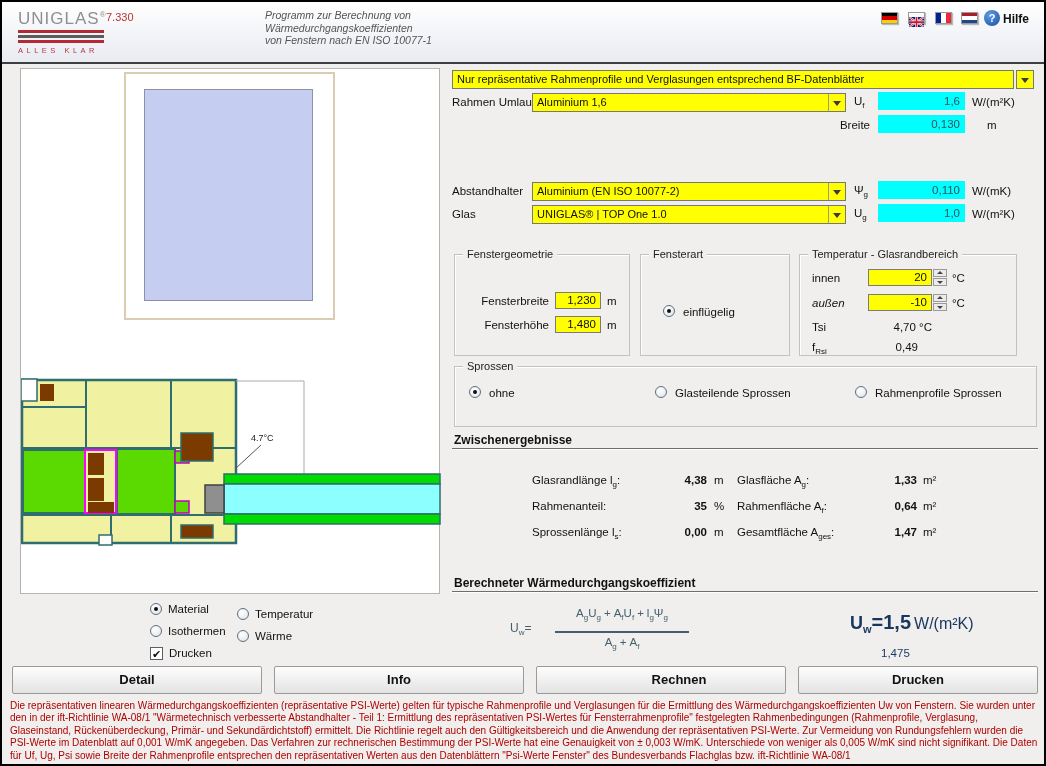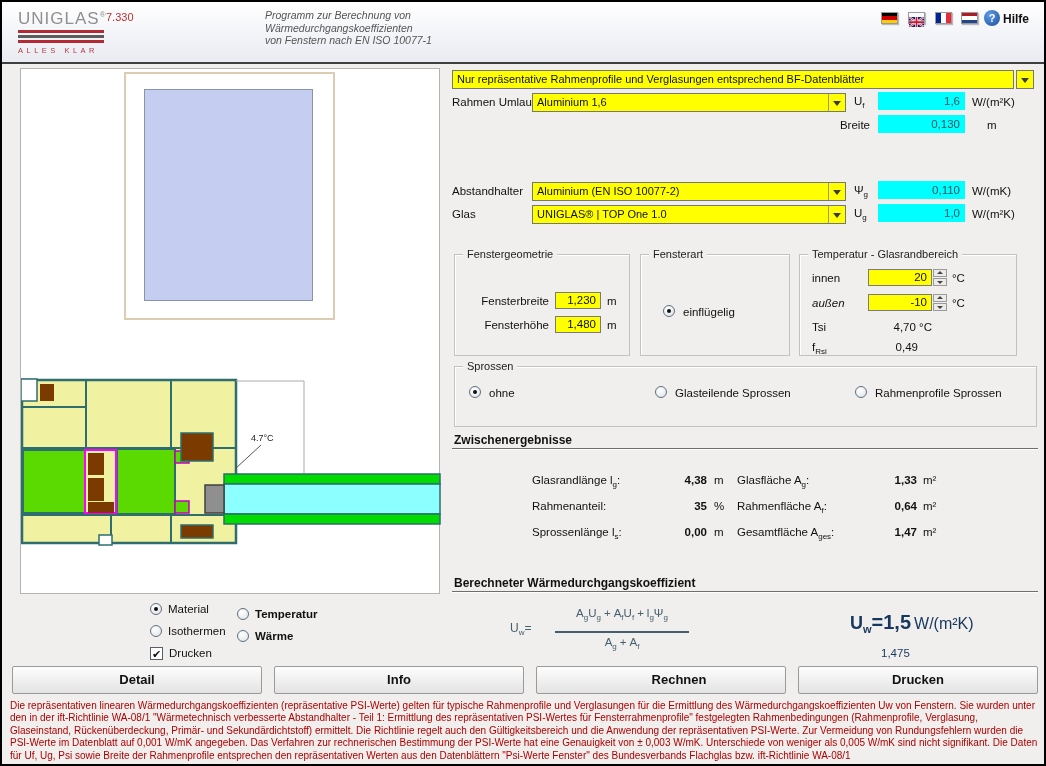--- a/index.html
+++ b/index.html
@@ -37,21 +37,21 @@
             background:#FFF; border:1px solid #B4B4B4; }
   .win-outer { position:absolute; left:103px; top:3px; width:211px; height:248px;
                border:2px solid #DCCDB2; background:#FFF; }
   .win-glass { position:absolute; left:18px; top:15px; width:169px; height:212px;
                background:#C5CEF1; border:1px solid #8A92AC; }
   .xsec { position:absolute; left:0; top:306px; }
 
   
   .viewopts { position:absolute; left:148px; top:601px; width:220px; font-size:11.5px; color:#111; }
   .vrow { height:22px; display:flex; align-items:flex-start; }
-  .vcol2 { position:absolute; left:87px; display:flex; align-items:center; height:22px;font-weight:bold; }
+  .vcol2 { position:absolute; left:87px; display:flex; align-items:center; height:22px; }
   .radio { display:inline-block; width:12px; height:12px; border-radius:50%;
            border:1px solid #5F6F7F; background:radial-gradient(circle at 35% 30%, #FFF, #DDE3E8);
            margin-right:6px; position:relative; flex:none; }
   .radio.sel::after { content:""; position:absolute; left:3px; top:3px; width:4px; height:4px;
                       border-radius:50%; background:#111; }
   .checkbox { display:inline-block; width:13px; height:13px; border:1px solid #56606A; background:#FFF;
               margin-right:6px; font-size:11px; line-height:12px; text-align:center; color:#111; flex:none; }
 
   
   .lbl { position:absolute; font-size:11.5px; color:#111; white-space:nowrap; }

